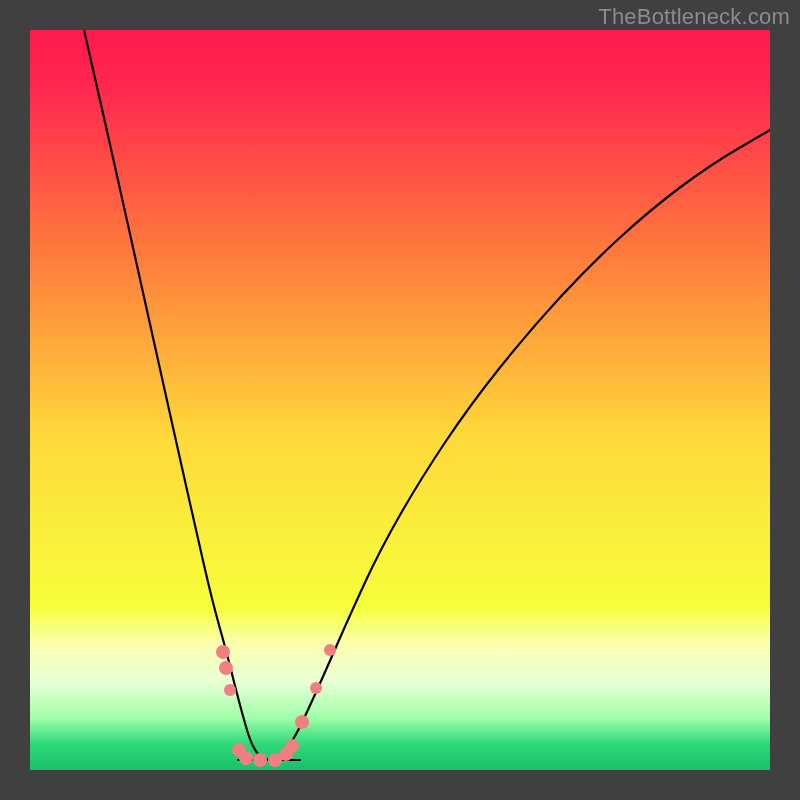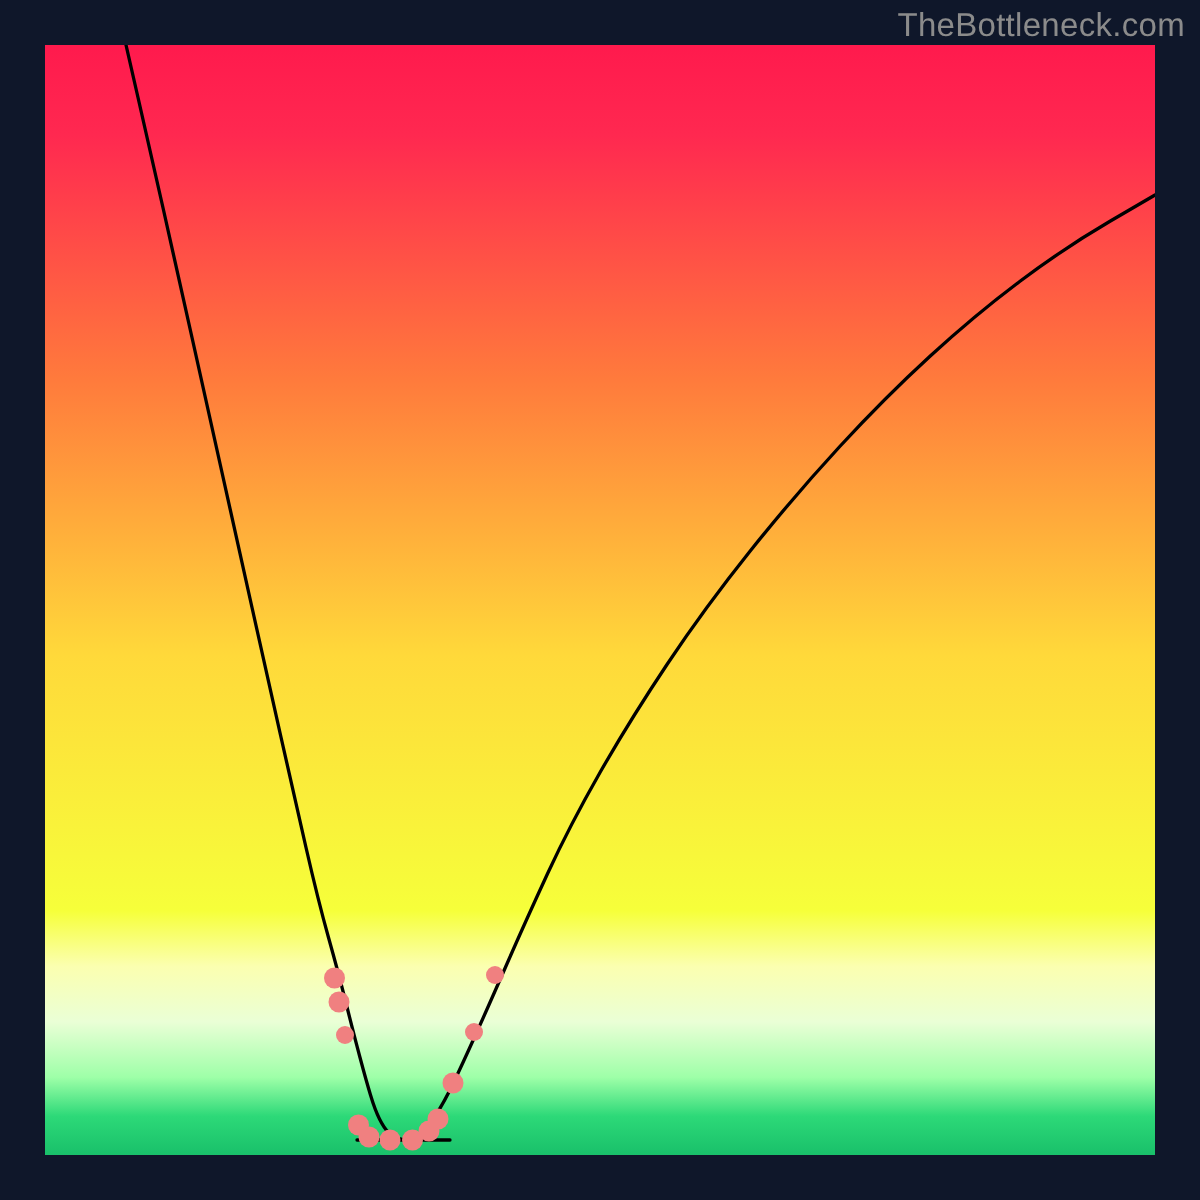--- a/index.html
+++ b/index.html
@@ -9,21 +9,21 @@
     height: 800px;
     background: #000;
     overflow: hidden;
   }
   .frame {
     position: absolute;
     top: 0;
     left: 0;
     width: 800px;
     height: 800px;
-    background: #0f172a;
+    background: #404040;
   }
   .plot-area {
     position: absolute;
     top: 30px;
     left: 30px;
     width: 740px;
     height: 740px;
     overflow: hidden;
   }
   .gradient {

